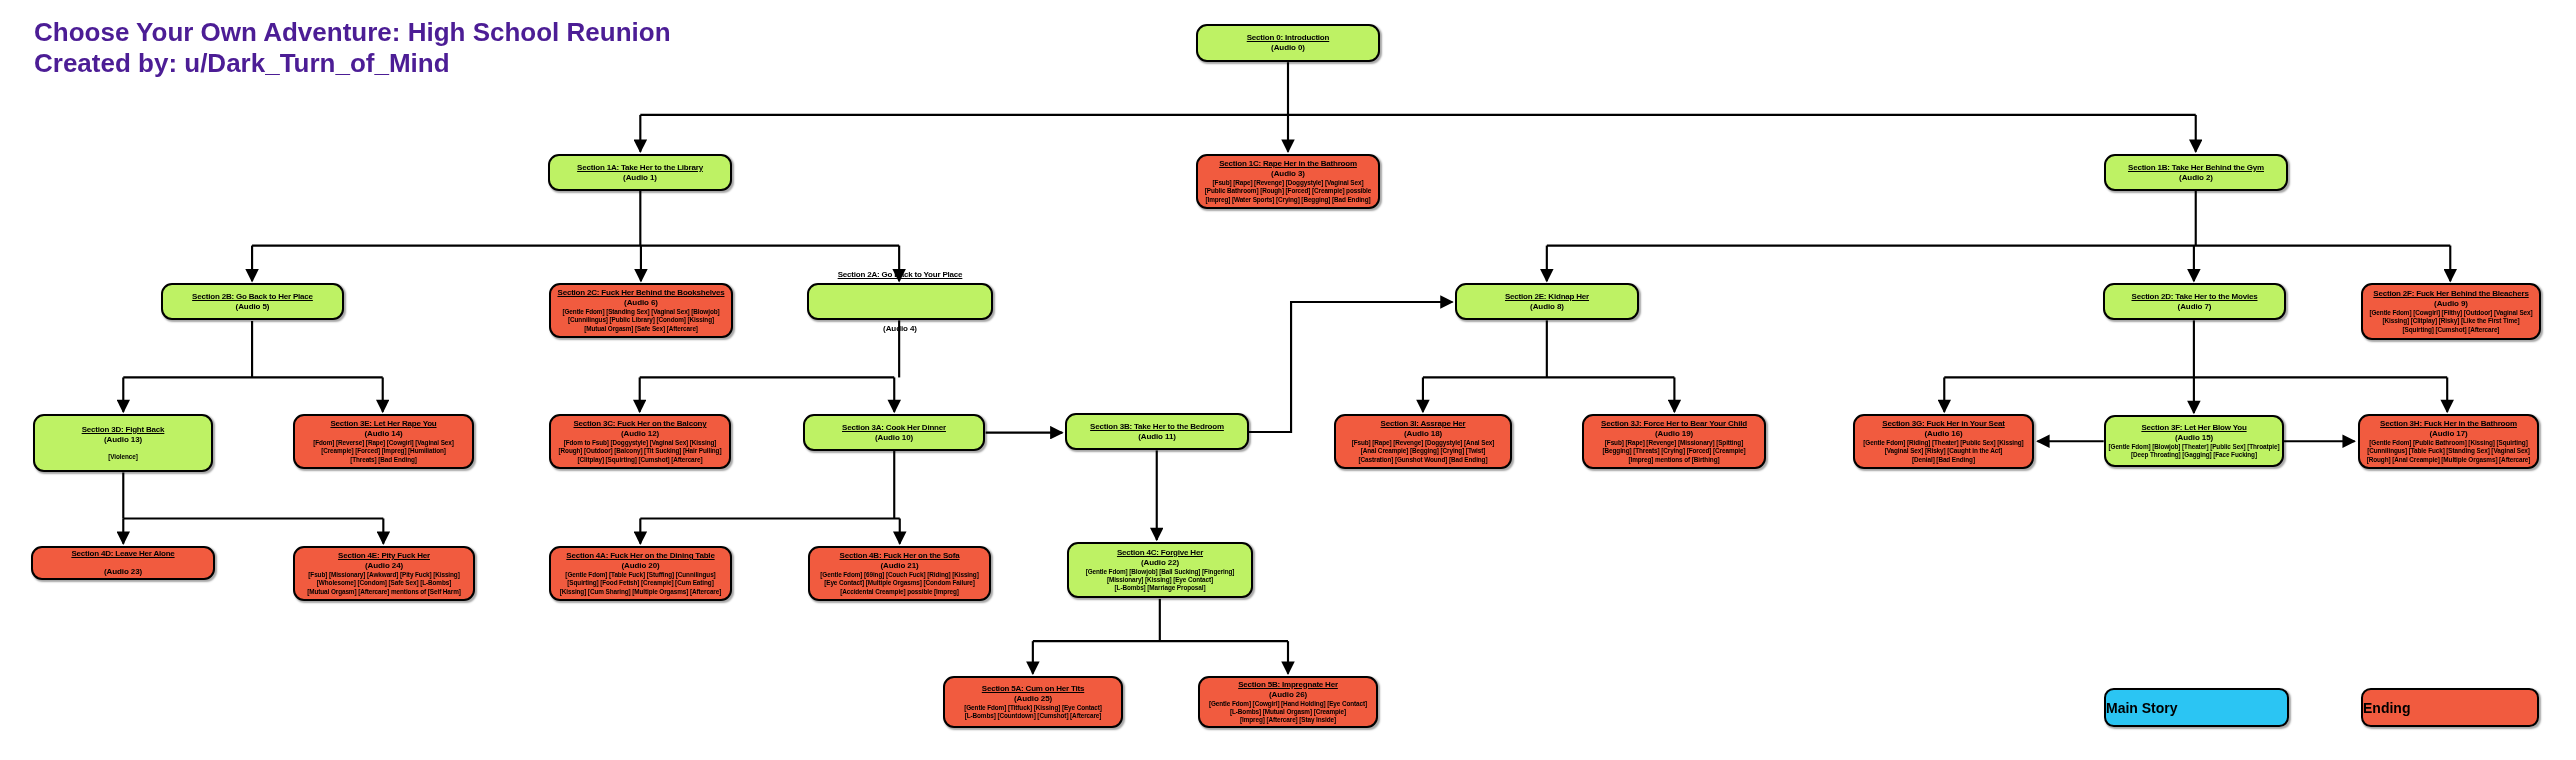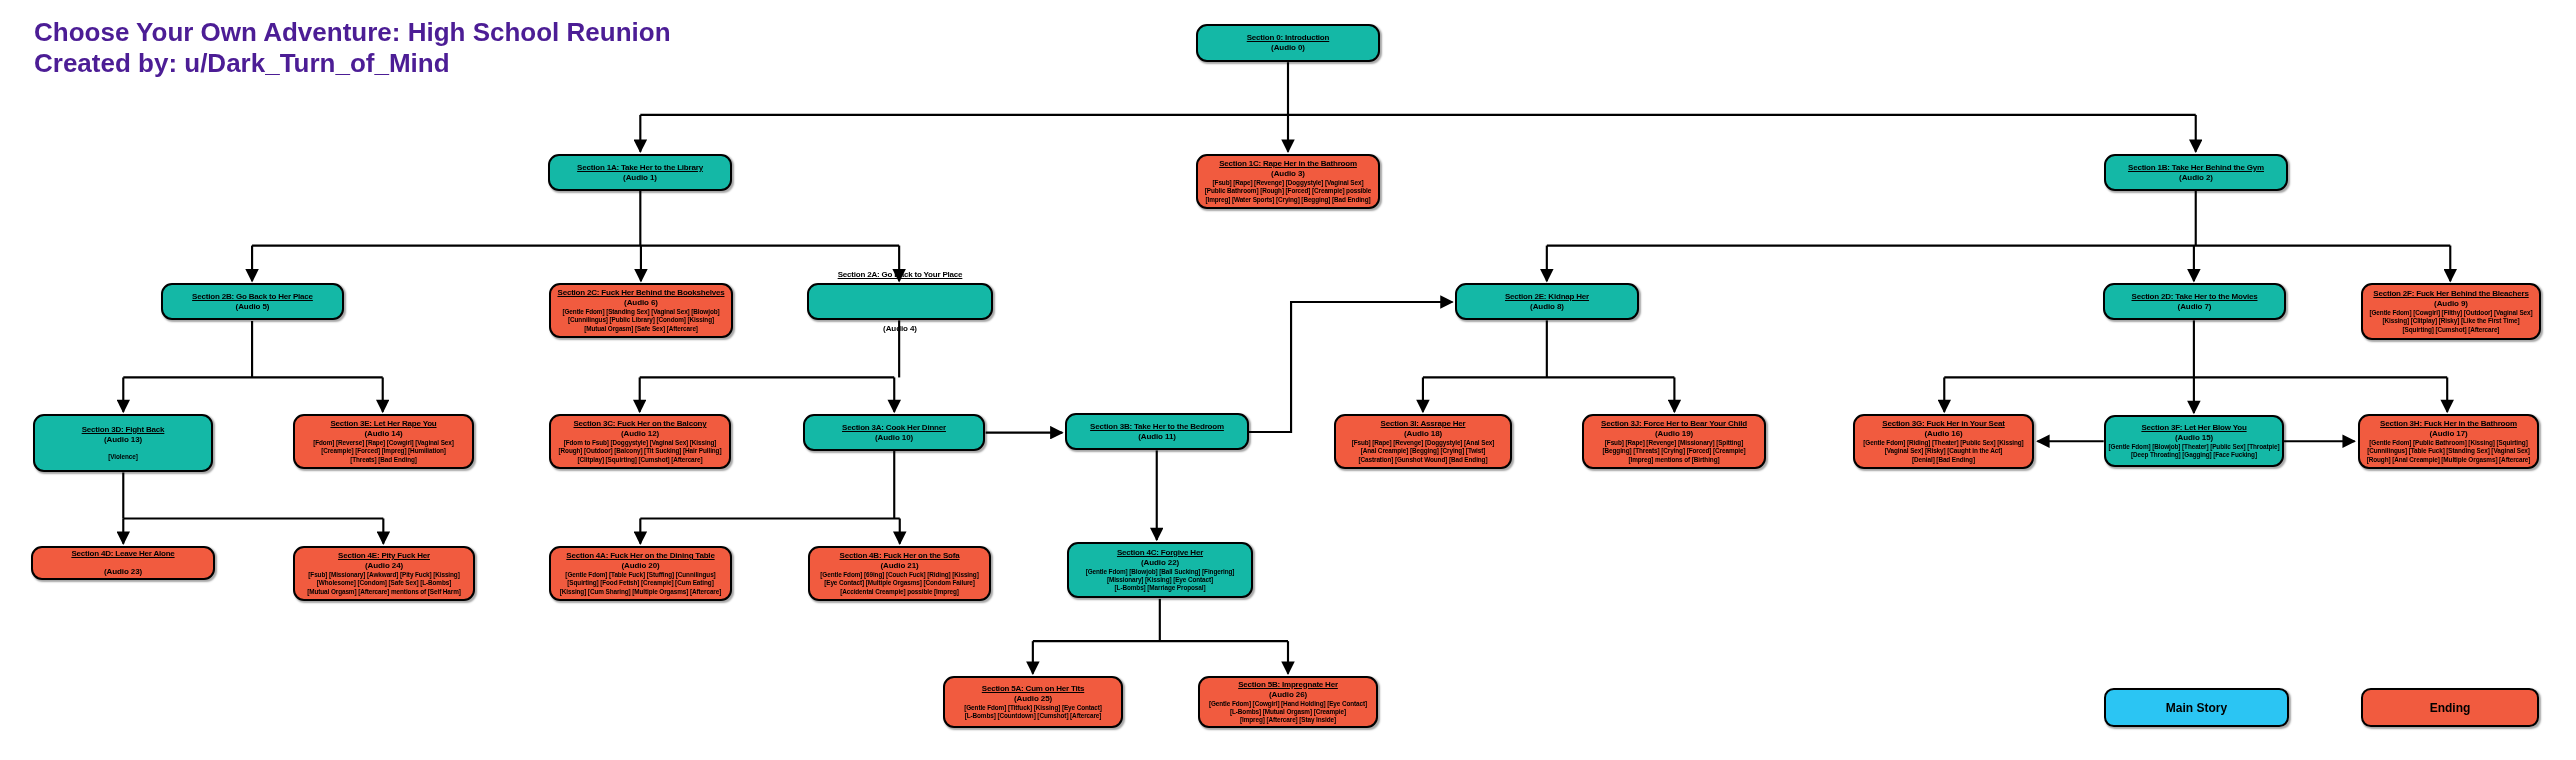--- a/index.html
+++ b/index.html
@@ -5,29 +5,29 @@
   html,body{margin:0;padding:0;background:#ffffff;}
   #canvas{position:relative;width:2576px;height:761px;background:#ffffff;overflow:hidden;
           font-family:"Liberation Sans","DejaVu Sans",sans-serif;}
   #connector-svg{position:absolute;left:0;top:0;z-index:1;}
   .page-title{position:absolute;left:34px;top:17px;z-index:2;font-weight:bold;
               font-size:26px;line-height:1.18;color:#4c1d95;white-space:pre;}
   .node{position:absolute;z-index:3;box-sizing:border-box;border:2.5px solid #000;
         border-radius:11px;display:flex;flex-direction:column;align-items:center;
         justify-content:center;text-align:center;color:#000;
         box-shadow:1.8px 1.8px 1.8px rgba(0,0,0,0.35);padding:1.2px 2.5px;}
-  .node.main{background:#14b8a6;}
+  .node.main{background:#bef264;}
   .node.ending{background:#f15b3f;}
   .node-title{font-weight:bold;font-size:8px;letter-spacing:-0.2px;line-height:1.25;
               text-decoration:underline;white-space:nowrap;}
   .node-audio{font-weight:bold;font-size:8px;letter-spacing:-0.1px;line-height:1.25;white-space:nowrap;}
   .node-tags{font-weight:bold;font-size:6.4px;letter-spacing:-0.1px;line-height:1.3;white-space:nowrap;}
   .legend-box{position:absolute;z-index:3;box-sizing:border-box;border:2.5px solid #000;
-              border-radius:9.8px;display:flex;align-items:center;justify-content:center;
-              font-weight:bold;font-size:12px;color:#000;box-shadow:1.8px 1.8px 1.8px rgba(0,0,0,0.35);}
+              border-radius:9.8px;display:flex;align-items:center;
+              font-weight:bold;font-size:14px;color:#000;box-shadow:1.8px 1.8px 1.8px rgba(0,0,0,0.35);}
   .legend-box.main{background:#2bc5f3;}
   .legend-box.ending{background:#f15b3f;}
 </style>
 </head>
 <body>
 
 <div id="canvas">
     <svg id="connector-svg" width="2576" height="761" viewBox="0 0 4200 1240">
       <defs>
         <marker id="arr" viewBox="0 0 10 10" refX="9" refY="5" markerWidth="26" markerHeight="22" markerUnits="userSpaceOnUse" orient="auto">

